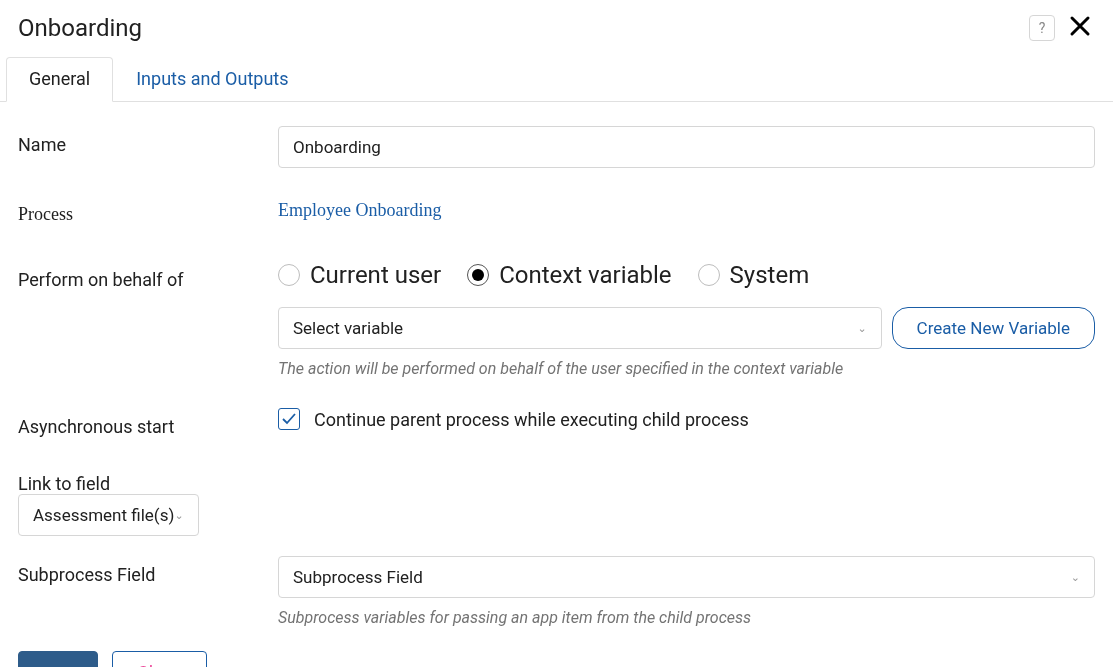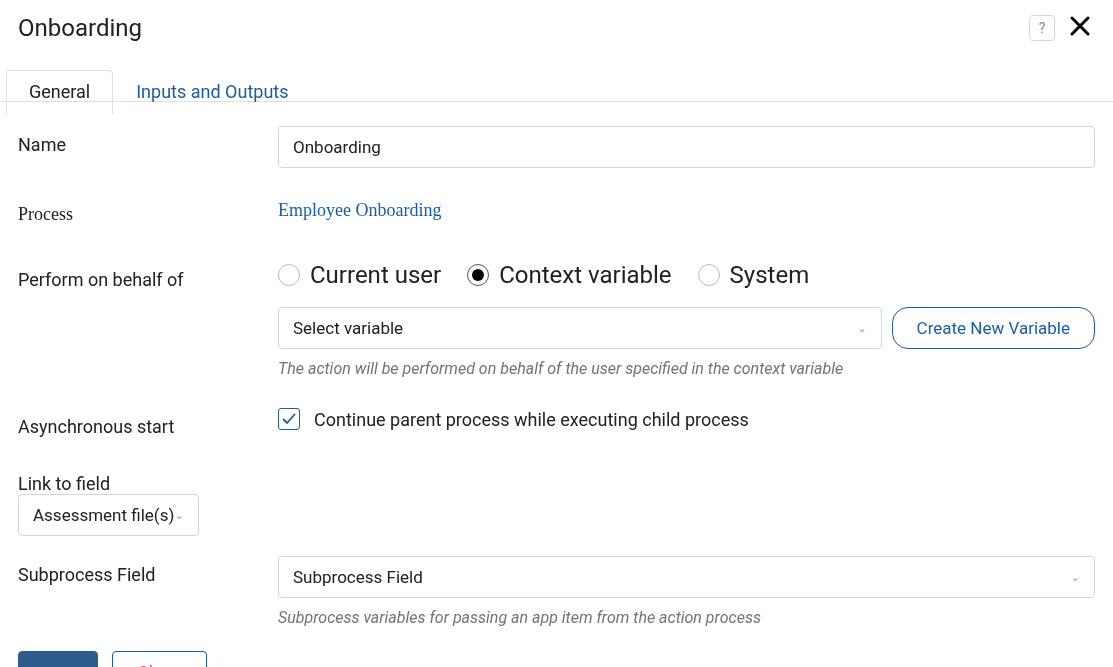--- a/index.html
+++ b/index.html
@@ -57,21 +57,21 @@
     margin: 0 -18px;
     padding: 0 6px;
   }
   .tab {
     padding: 10px 22px 12px;
     font-size: 18px;
     cursor: pointer;
     border: 1px solid transparent;
     border-bottom: none;
     position: relative;
-    top: 14px;
+    top: 1px;
     color: #1a5da6;
   }
   .tab.active {
     border: 1px solid #e0e0e0;
     border-bottom: 1px solid #fff;
     border-radius: 4px 4px 0 0;
     color: #212121;
   }
   .form {
     padding-top: 24px;
@@ -308,21 +308,21 @@
       </div>
     </div>
 
     <div class="row" style="margin-bottom:24px;">
       <div class="label">Subprocess Field</div>
       <div class="control">
         <div class="select">
           <span>Subprocess Field</span>
           <span class="chevron">⌄</span>
         </div>
-        <div class="help-text">Subprocess variables for passing an app item from the action process</div>
+        <div class="help-text">Subprocess variables for passing an app item from the child process</div>
       </div>
     </div>
 
     <div class="footer">
       <button class="btn-primary">Save</button>
       <button class="btn-secondary">Close</button>
     </div>
 
   </div>
 </div>

